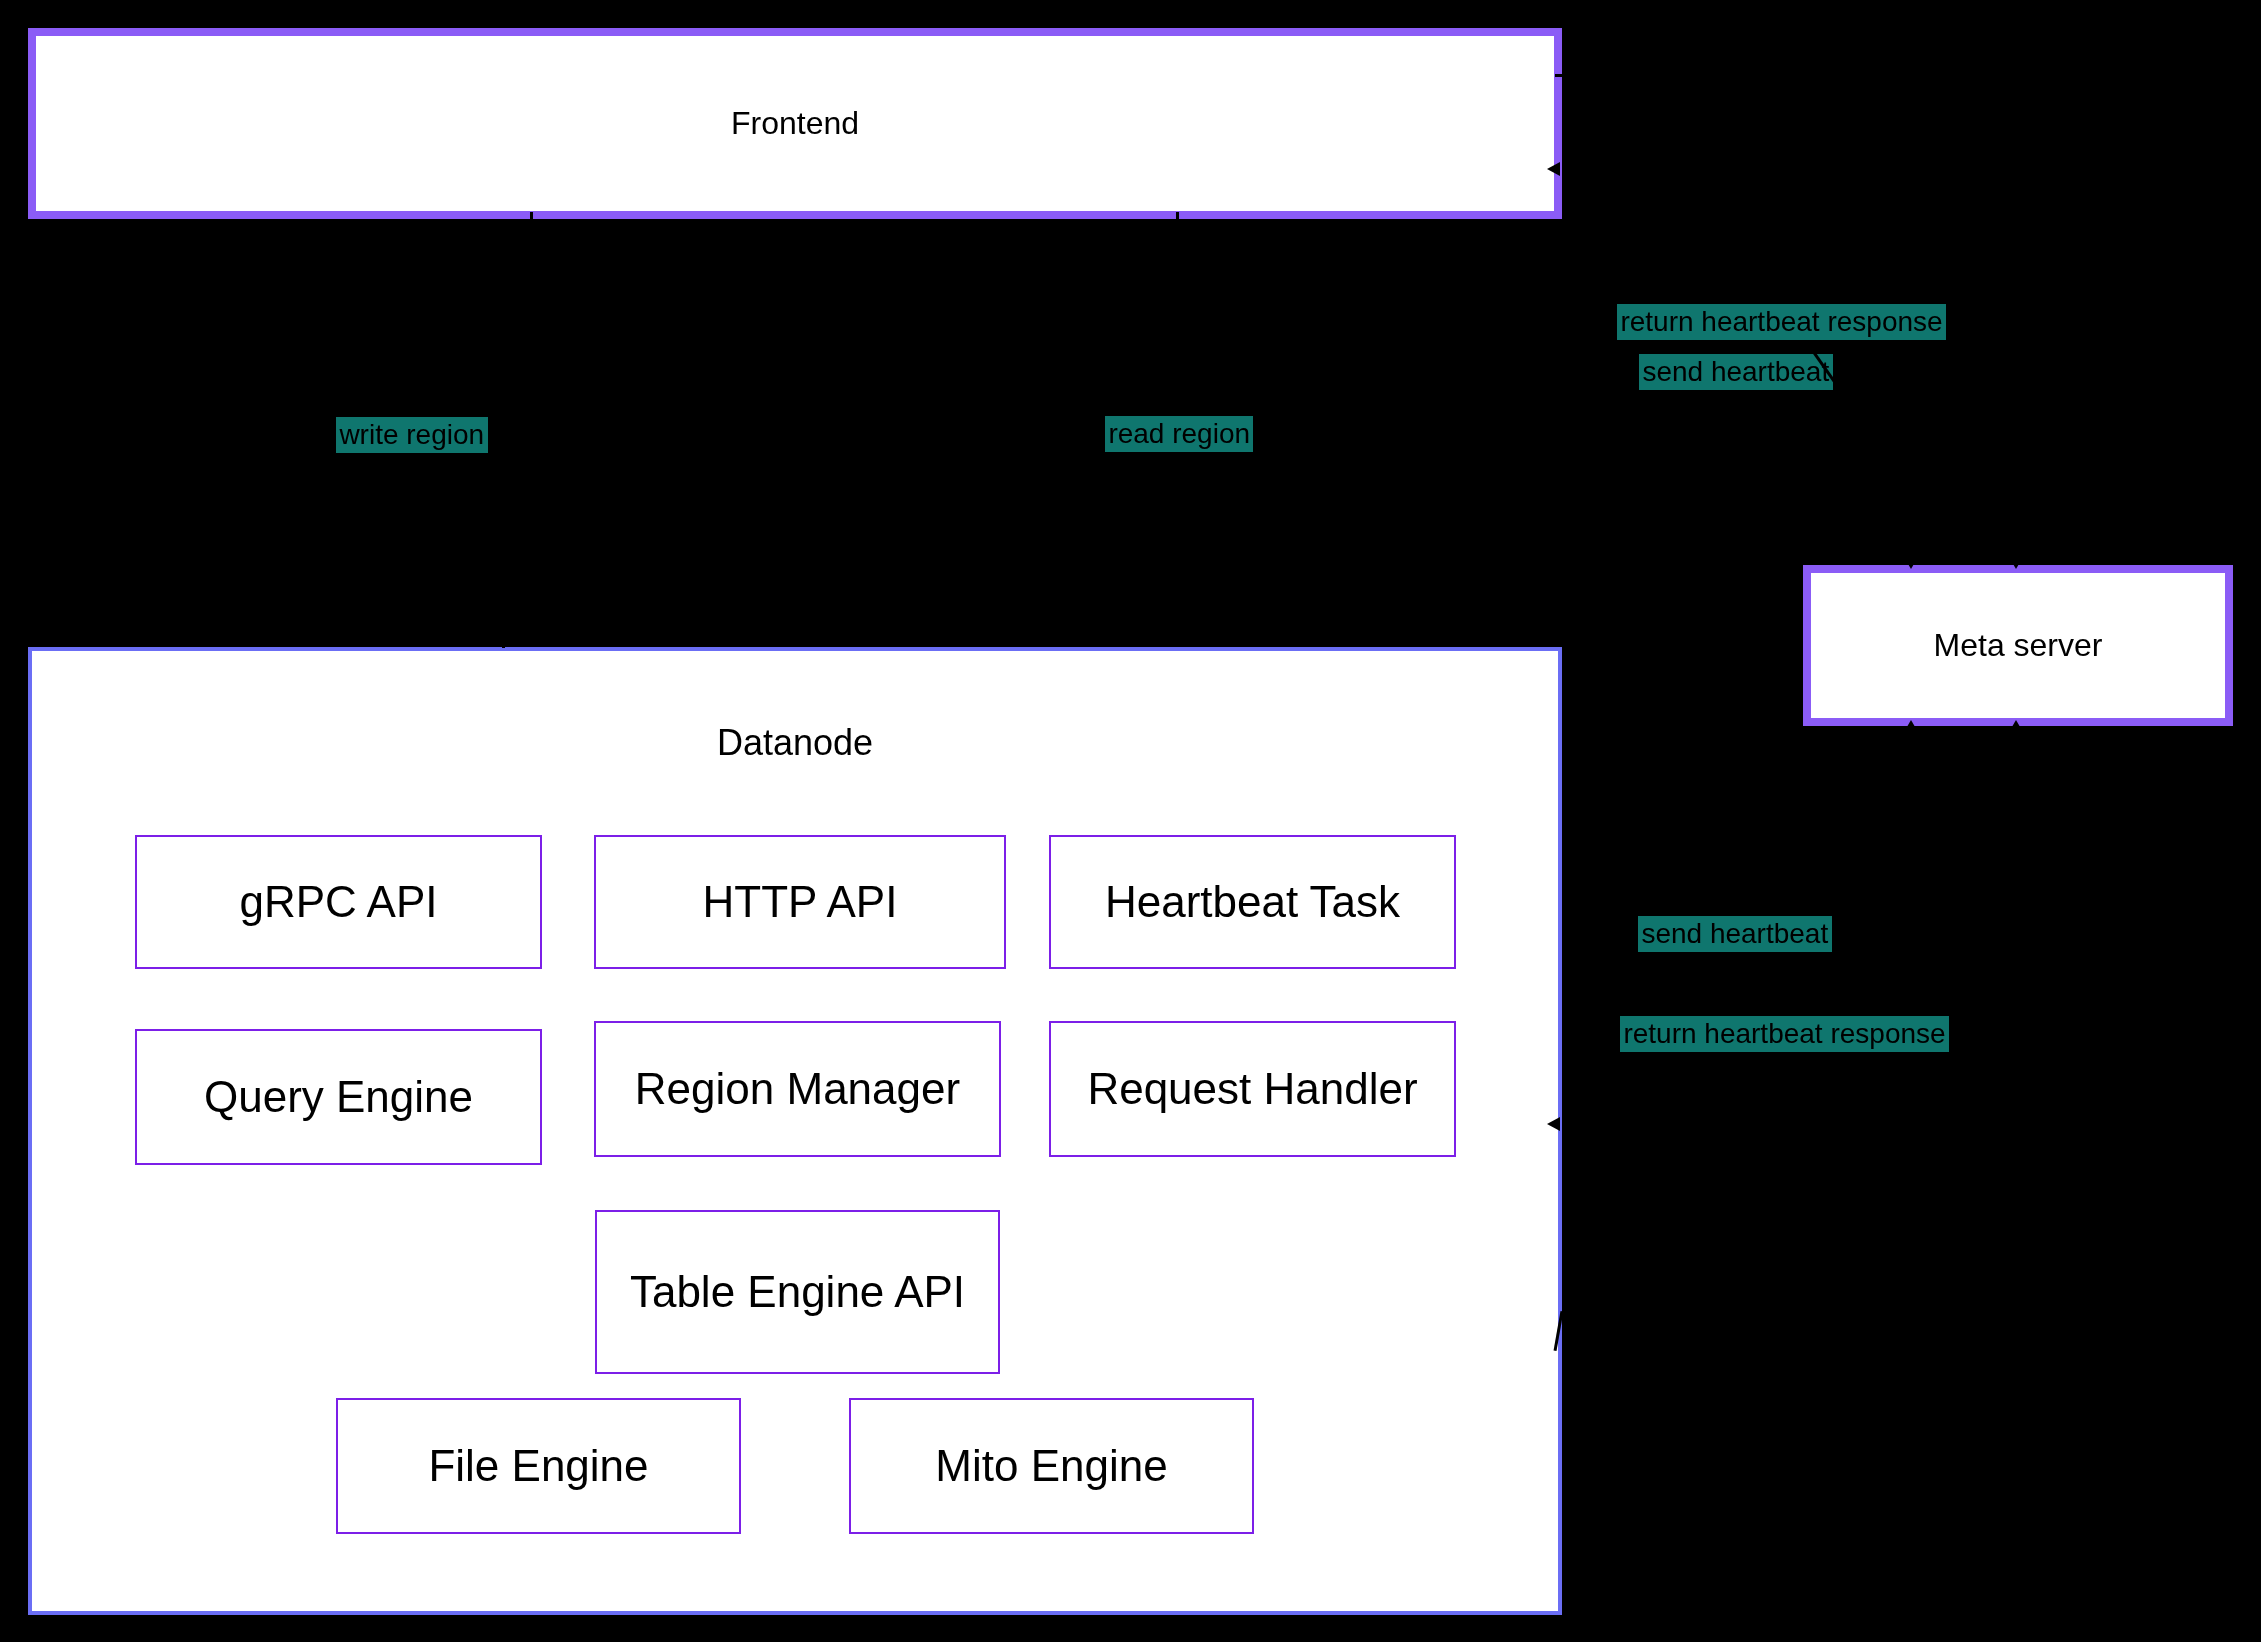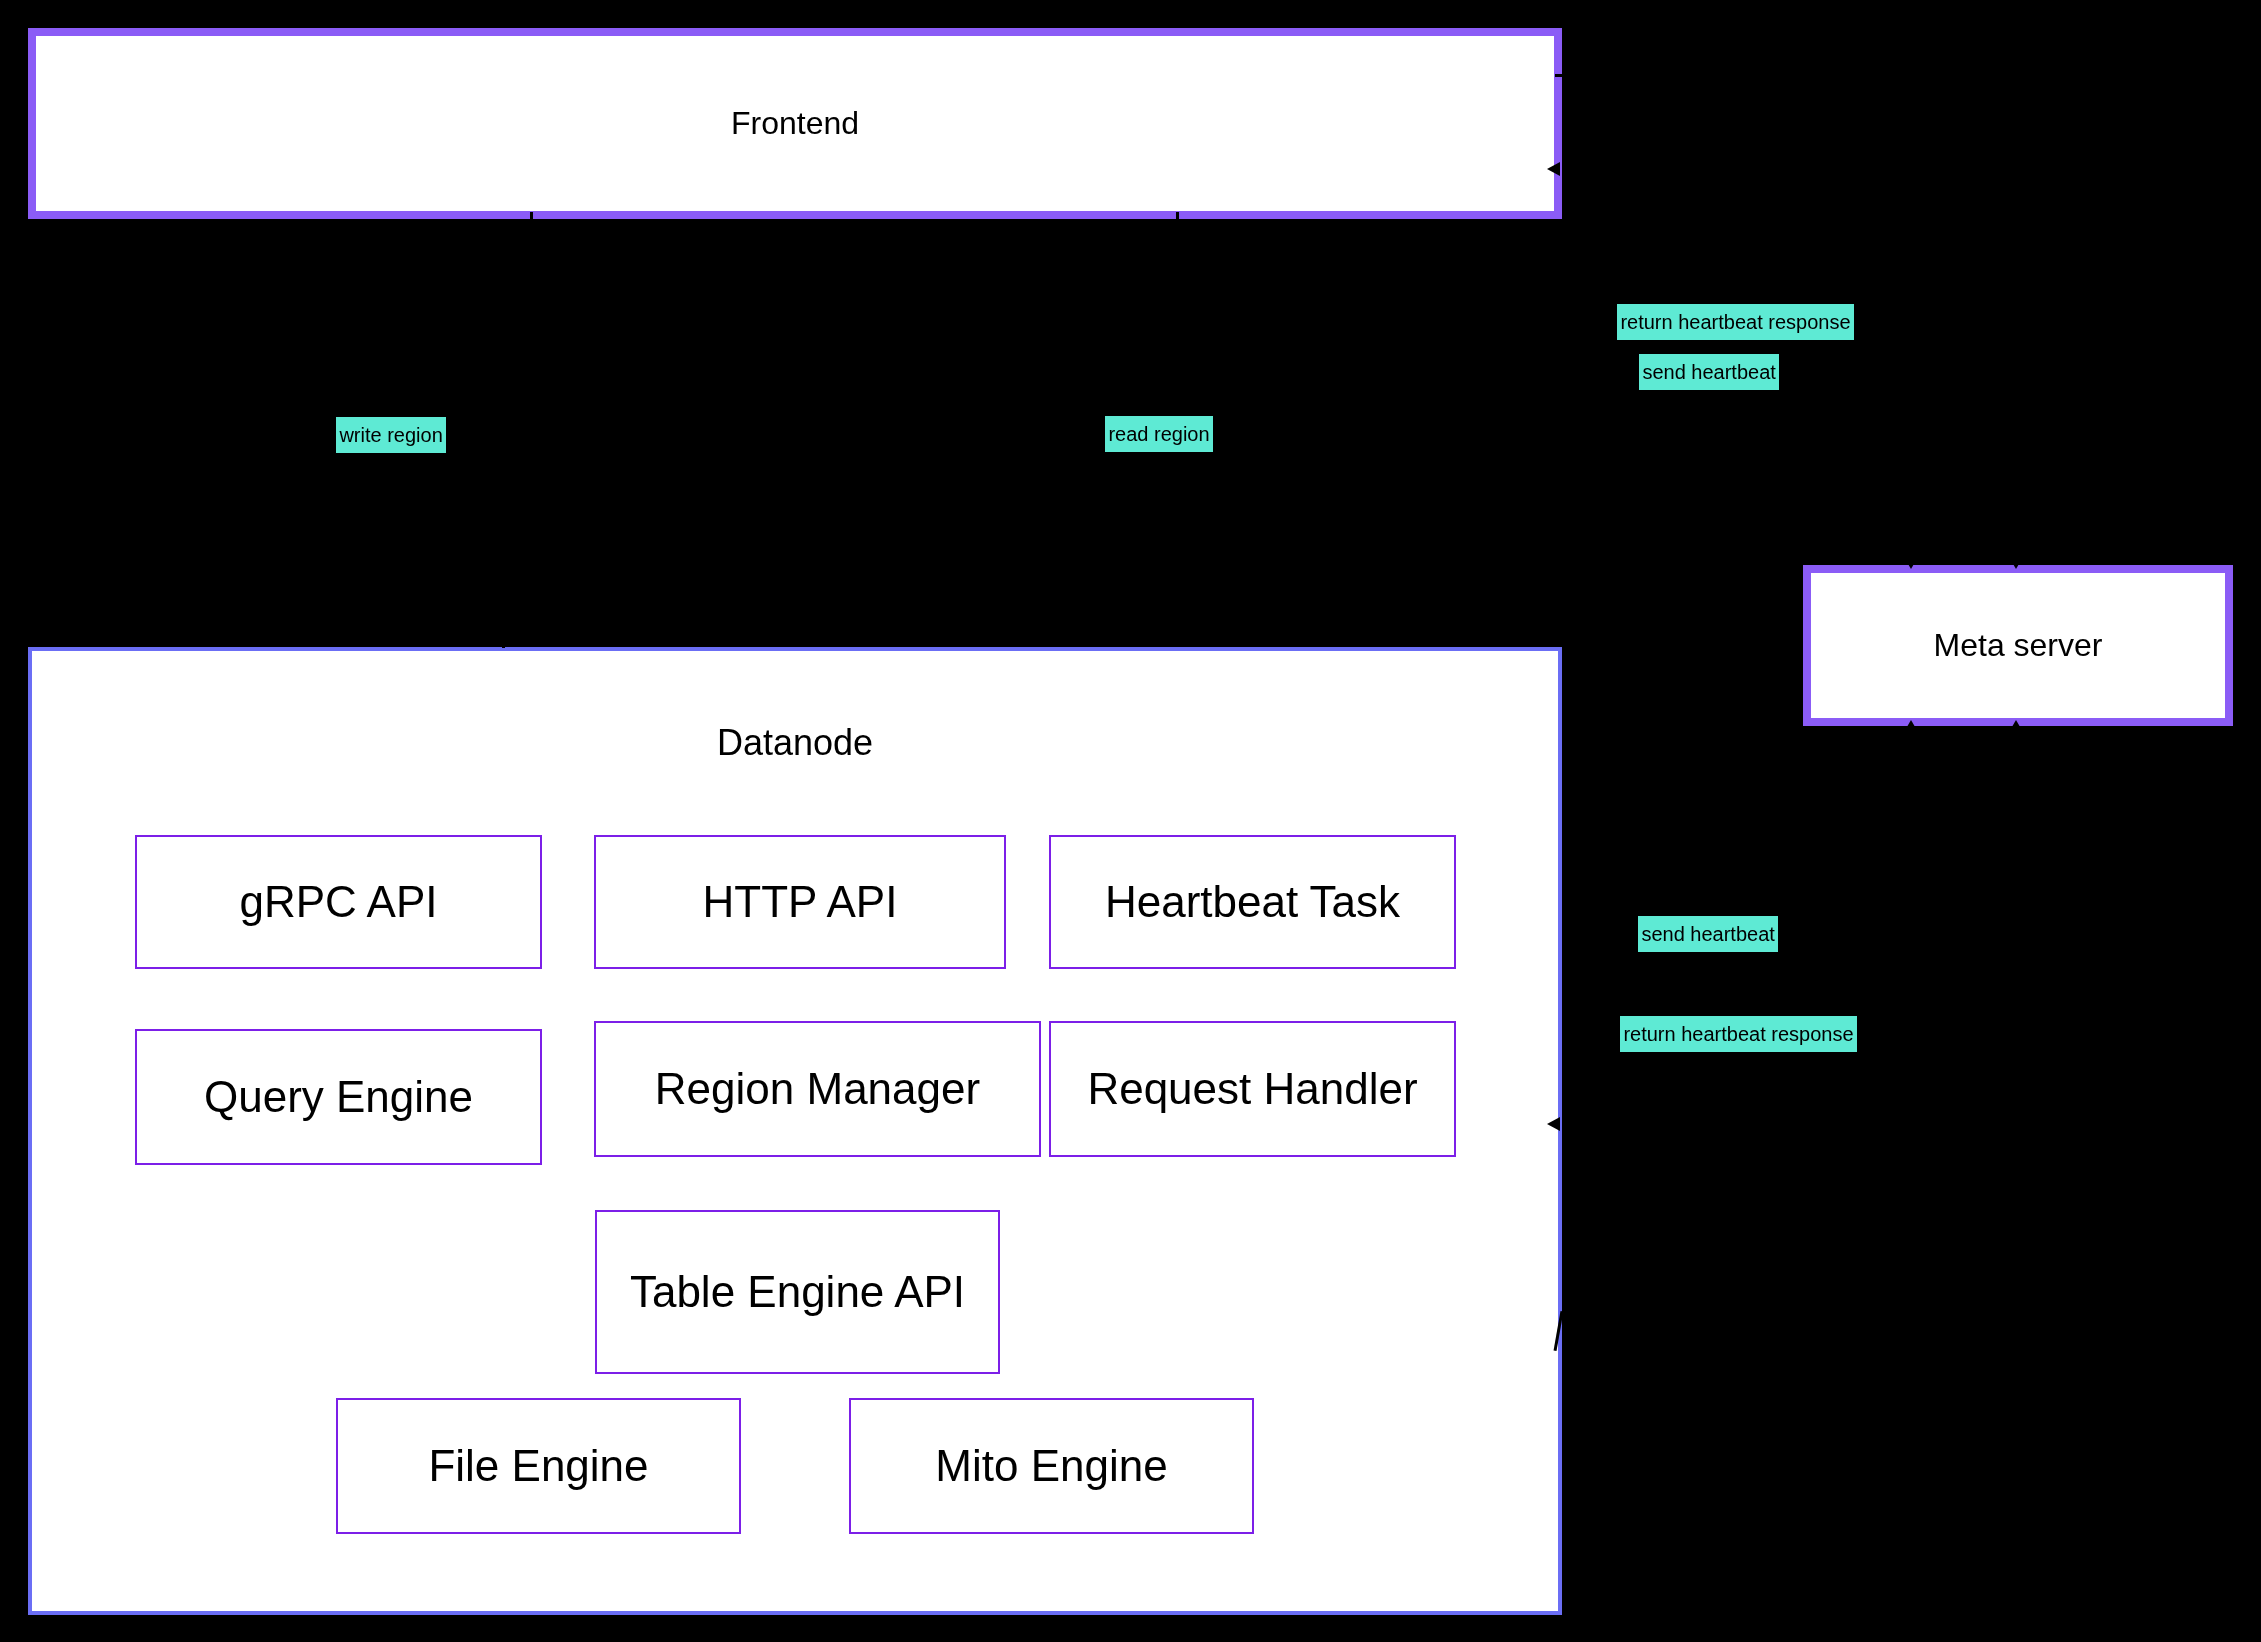--- a/index.html
+++ b/index.html
@@ -37,22 +37,22 @@
     position: absolute; box-sizing: border-box;
     background: #ffffff;
     border: 2.7px solid #7c1fe8;
     display: flex; align-items: center; justify-content: center;
     font-size: 44px; color: #000;
   }
 
   
   .edge-label {
     position: absolute;
-    background: #5eead4; color: #000000;
-    font-size: 20px; line-height: 36px;
+    background: #0f766e; color: #000000;
+    font-size: 28px; line-height: 36px;
     padding: 0 3.4px; white-space: nowrap;
   }
 
   
   .tick { position: absolute; width: 3.4px; height: 10.8px; background: #000; }
   .hfleck { position: absolute; width: 9.4px; height: 3.4px; background: #000; }
   .arrow-left {
     position: absolute; width: 0; height: 0;
     border-top: 7.4px solid transparent;
     border-bottom: 7.4px solid transparent;
@@ -93,21 +93,21 @@
 <div class="component" style="left:594px; top:835px; width:412px; height:134px;">
   <span>HTTP API</span>
 </div>
 <div class="component" style="left:1049px; top:835px; width:407px; height:134px;">
   <span>Heartbeat Task</span>
 </div>
 
 <div class="component" style="left:135px; top:1021px; width:407px; height:136px;margin-top:8px;">
   <span>Query Engine</span>
 </div>
-<div class="component" style="left:594px; top:1021px; width:447px; height:136px;">
+<div class="component" style="left:594px; top:1021px; width:407px; height:136px;">
   <span>Region Manager</span>
 </div>
 <div class="component" style="left:1049px; top:1021px; width:407px; height:136px;">
   <span>Request Handler</span>
 </div>
 
 <div class="component" style="left:595px; top:1210px; width:405px; height:164px;">
   <span>Table Engine API</span>
 </div>
 

